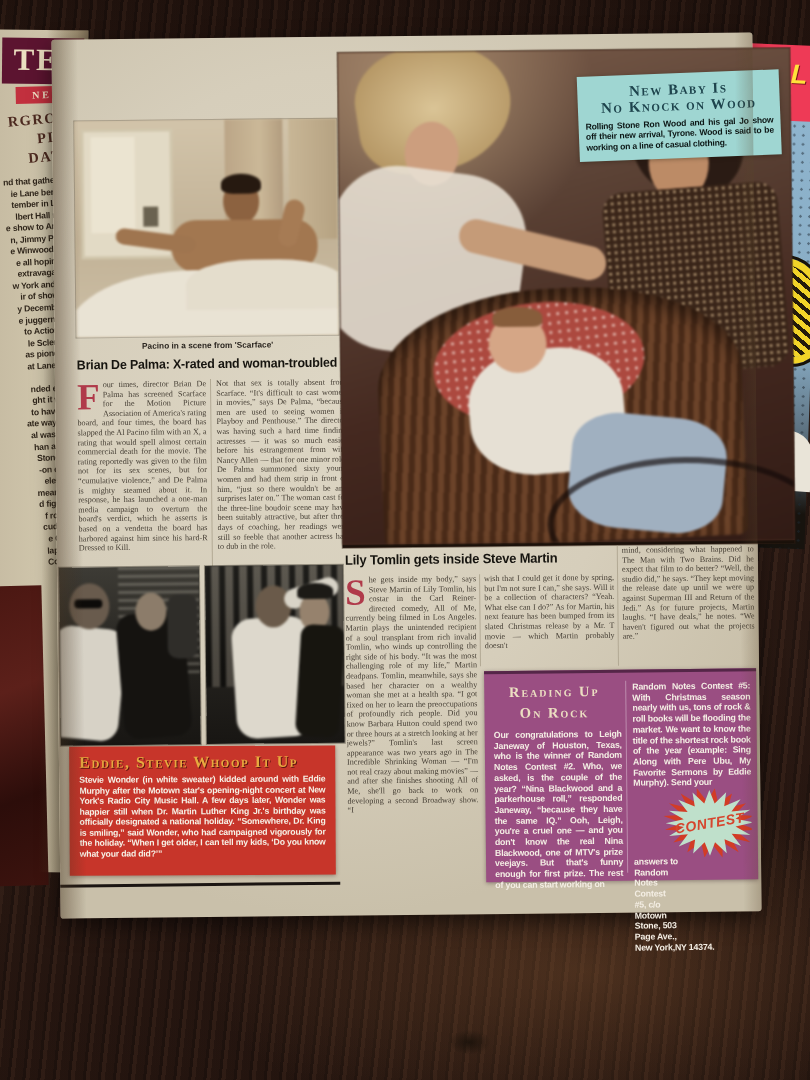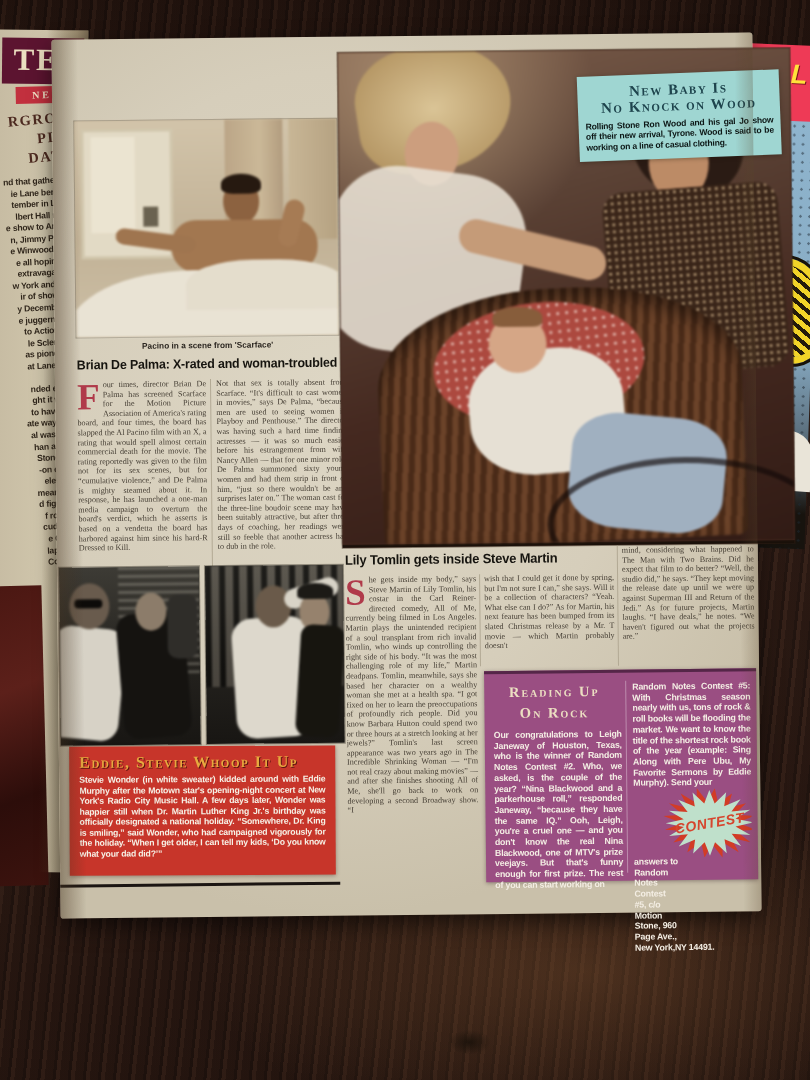--- a/index.html
+++ b/index.html
@@ -244,26 +244,26 @@
             <span class="star-back"></span>
             <span class="star-front"></span>
             <span class="label">CONTEST</span>
           </div>
           <div class="narrow-lines">
               <div class="addr-line">answers to</div>
               <div class="addr-line">Random</div>
               <div class="addr-line">Notes</div>
               <div class="addr-line">Contest</div>
               <div class="addr-line">#5, c/o</div>
-              <div class="addr-line">Motion</div>
-              <div class="addr-line">Stone, 960</div>
+              <div class="addr-line">Motown</div>
+              <div class="addr-line">Stone, 503</div>
               <div class="addr-line">Page Ave.,</div>
             </div>
         </div>
-        <div>New York,NY 14491.</div>
+        <div>New York,NY 14374.</div>
       </div>
     </div>
 
     <div class="bw" id="bw-left">
       <div class="art">
         <i class="s" style="right:0;top:0;width:58%;height:62%;background:repeating-linear-gradient(180deg,rgba(205,198,182,.28) 0 3px,transparent 3px 8px);"></i>
         <i class="s" style="left:-10px;bottom:6px;width:72px;height:112px;background:#d7d2c5;border-radius:18px;transform:rotate(6deg);"></i>
         <i class="s" style="left:10px;top:16px;width:40px;height:46px;background:#6a5b4c;border-radius:50%;"></i>
         <i class="s" style="left:15px;top:32px;width:28px;height:9px;background:#0d0b09;border-radius:4px;"></i>
         <i class="s" style="left:60px;top:46px;width:68px;height:125px;background:#151310;border-radius:16px;transform:rotate(-4deg);"></i>

